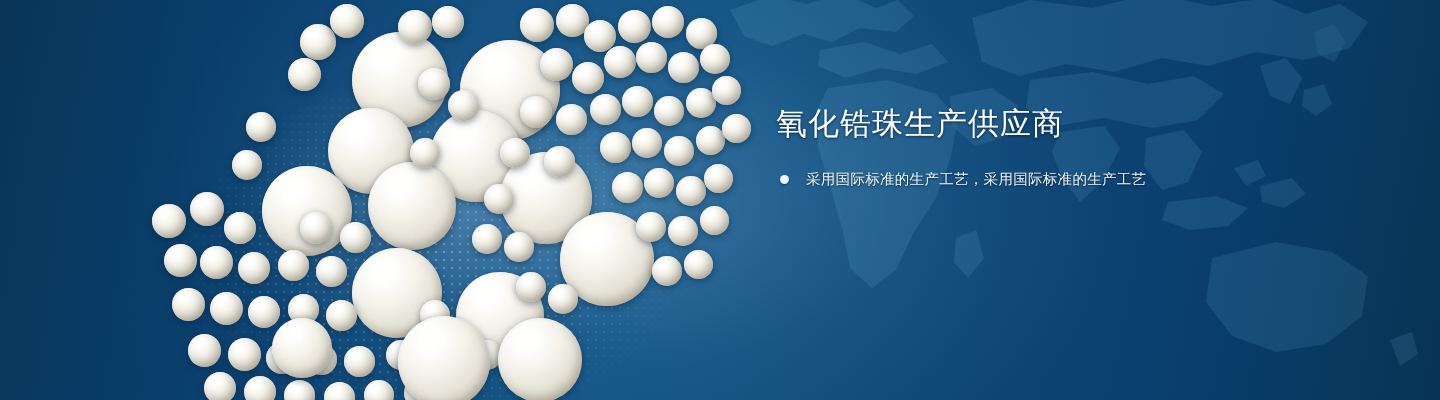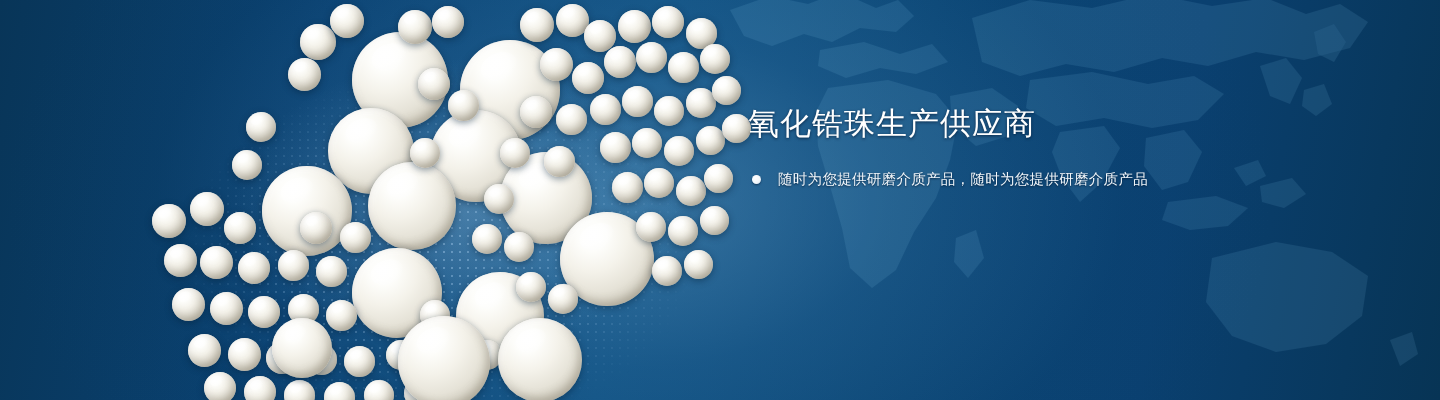--- a/index.html
+++ b/index.html
@@ -118,21 +118,21 @@
       rgba(255,255,255,0.96) 0%,
       rgba(255,255,255,0.55) 45%,
       rgba(255,255,255,0) 78%);
     transform: rotate(-22deg);
   }
   .bead.sm::after { width: 42%; height: 30%; left: 18%; top: 12%; }
 
   
   #copy {
     position: absolute;
-    left: 748px;
+    left: 776px;
     top: 104px;
     width: 640px;
   }
   #headline {
     margin: 0;
     font-size: 31px;
     font-weight: 400;
     letter-spacing: 1px;
     color: #ffffff;
     line-height: 40px;
@@ -302,17 +302,17 @@
       <div class="bead sm" style="left: 364px; top: 380px; width: 30px; height: 30px;"></div>
       <div class="bead sm" style="left: 404px; top: 378px; width: 30px; height: 30px;"></div>
       <div class="bead" style="left: 398px; top: 316px; width: 92px; height: 92px;"></div>
       <div class="bead" style="left: 272px; top: 318px; width: 60px; height: 60px;"></div>
       <div class="bead" style="left: 498px; top: 318px; width: 84px; height: 84px;"></div>
     </div>
 
   <div id="copy">
     <h1 id="headline">氧化锆珠生产供应商</h1>
     <ul id="bullets">
-        <li><span class="dot"></span><span>随时为您提供研磨介质产品，随时为您提供研磨介质产品</span></li>
+        <li><span class="dot"></span><span>采用国际标准的生产工艺，采用国际标准的生产工艺</span></li>
       </ul>
   </div>
 
 </div>
 
 </body></html>

